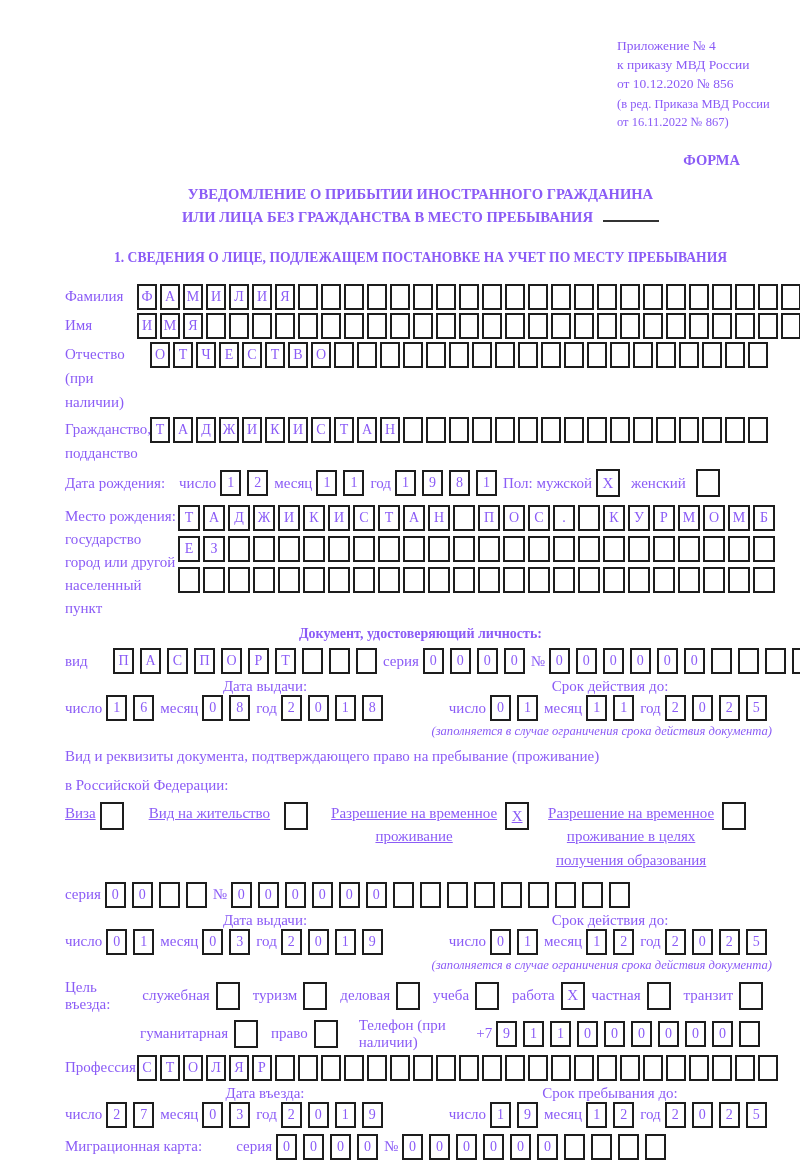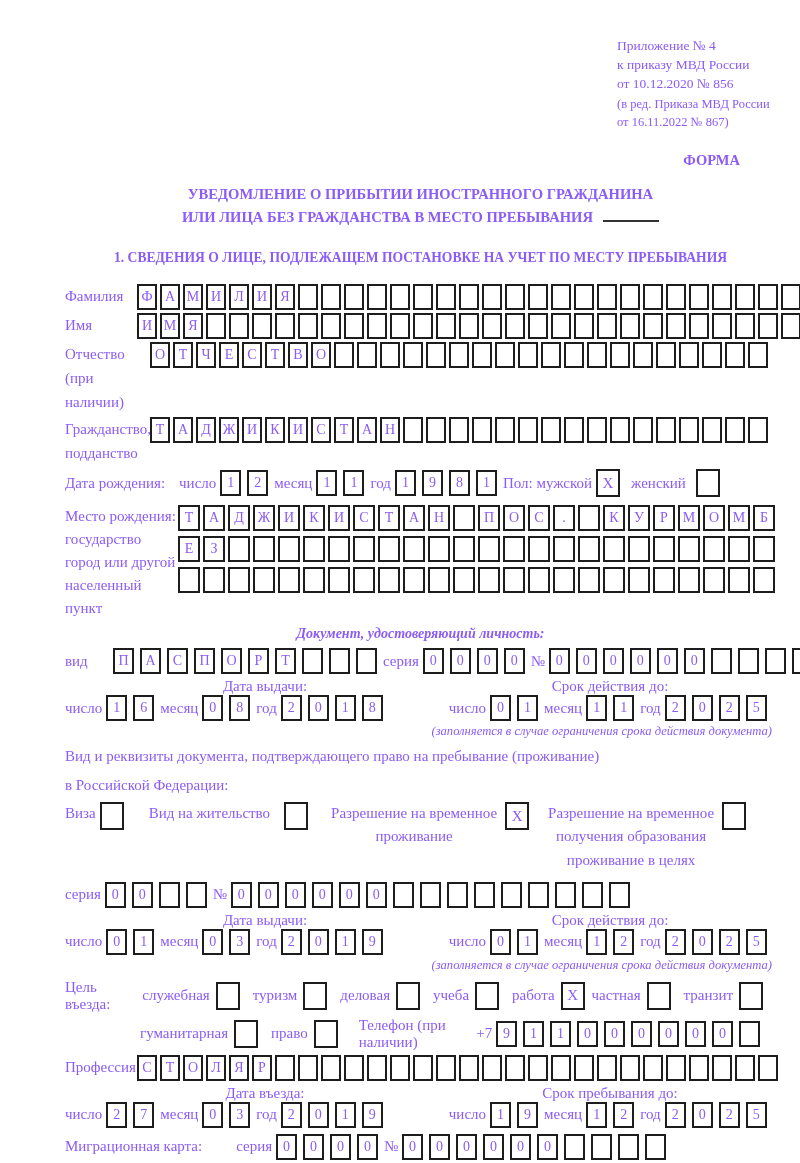--- a/index.html
+++ b/index.html
@@ -35,27 +35,27 @@
   
   .dt-row{display:flex;margin-top:4px;}
   .dt-left{width:400px;text-align:center;}
   .dt-right{width:290px;text-align:center;}
   .dgroup{display:inline-flex;align-items:center;}
   .dgroup .sub{margin-right:4px;}.gap14{width:14px;}
   .note{font-size:12.6px;text-align:right;padding-right:4px;margin:1px 0 6px 0;font-style:italic;}
   .plain{margin:3px 0 6px 0;line-height:1.5;}
   
   .opts{display:flex;align-items:flex-start;margin:4px 0 10px 0;}
-  .opt{display:flex;align-items:flex-start;}
+  .opt{display:flex;align-items:flex-start;text-decoration:underline;}
   .opt .txt{text-align:center;line-height:1.55;}
   .opt .boxes{margin-left:8px;}
   
   .purpose .sub{margin-right:6px;}
   .purpose .boxes{margin-right:10px;}
-  .centered-bold{font-weight:bold;text-align:center;font-size:14px;margin:6px 0 6px 0;font-style:italic;}.mt4{margin-top:4px;}.mt6{margin-top:6px;}
+  .centered-bold{font-weight:bold;text-align:center;font-size:14px;margin:6px 0 6px 0;}.mt4{margin-top:4px;}.mt6{margin-top:6px;}
 </style>
 </head>
 <body>
 
 <div class="page">
 
   <div class="hdr">
     <div>Приложение № 4</div>
     <div>к приказу МВД России</div>
     <div>от 10.12.2020 № 856</div>
@@ -450,22 +450,22 @@
         <div>проживание</div>
       </span>
       <span class="boxes cb">
           <span class="cell">X</span>
         </span>
     </span>
     <span style="width:16px;"></span>
     <span class="opt">
       <span class="txt">
         <div>Разрешение на временное</div>
+        <div>проживание в целях</div>
         <div>получения образования</div>
-        <div>проживание в целях</div>
       </span>
       <span class="boxes cb">
           <span class="cell"></span>
         </span>
     </span>
   </div>
 
   <div class="row center">
     <span>серия</span>&nbsp;
     <span class="boxes dg">

